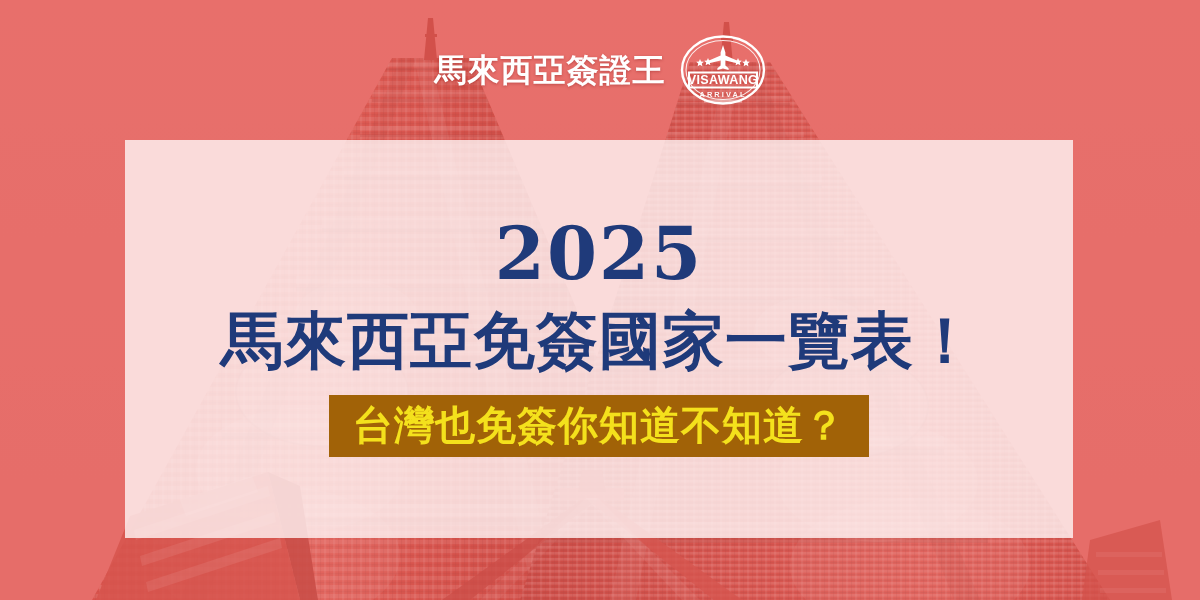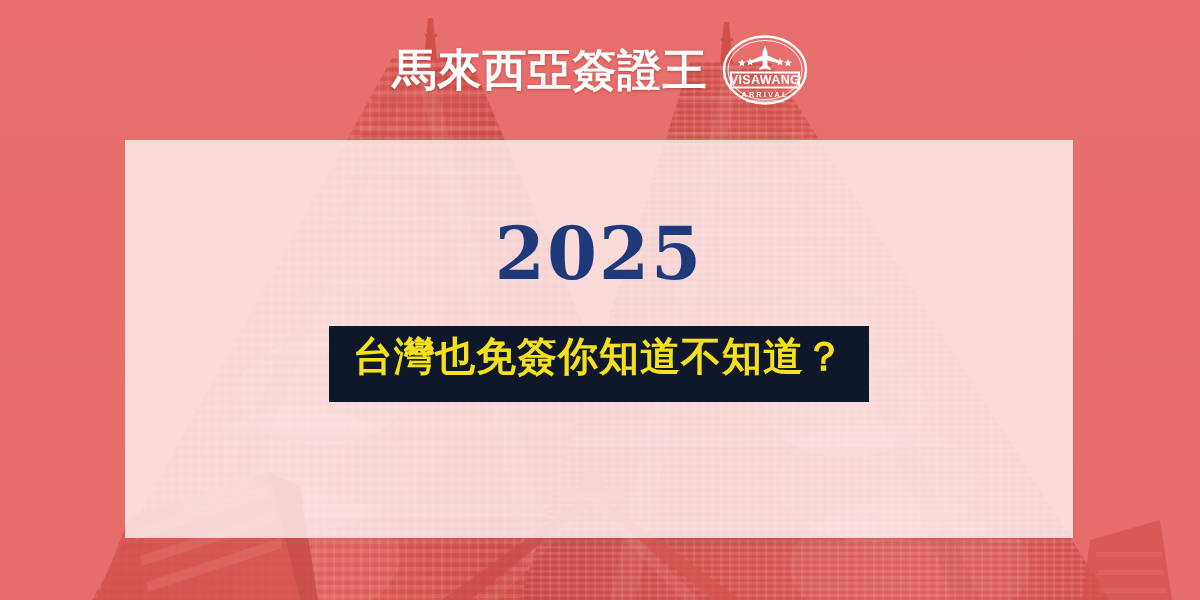--- a/index.html
+++ b/index.html
@@ -64,21 +64,21 @@
     height: 140px;
     display: flex;
     align-items: center;
     justify-content: center;
     gap: 14px;
     z-index: 6;
   }
   .header-title {
     font-family: "Liberation Sans", "DejaVu Sans", sans-serif;
     font-weight: 700;
-    font-size: 44px;
+    font-size: 32px;
     line-height: 1;
     color: #ffffff;
     letter-spacing: 1px;
     text-shadow: 0 1px 3px rgba(140, 30, 30, 0.45);
     white-space: nowrap;
   }
 
   
   .stamp {
     position: relative;
@@ -94,21 +94,20 @@
     position: absolute;
     left: 125px;
     top: 140px;
     width: 948px;
     height: 398px;
     z-index: 5;
     display: flex;
     flex-direction: column;
     align-items: center;
     padding-top: 78px;
-    gap: 28px;
   }
 
   .year {
     font-family: "DejaVu Serif", "Liberation Serif", serif;
     font-weight: 700;
     font-size: 72px;
     line-height: 1;
     letter-spacing: 2px;
     color: #1f3a7a;
     margin: 0;
@@ -119,23 +118,23 @@
     font-weight: 700;
     font-size: 62px;
     line-height: 1.05;
     letter-spacing: 1px;
     color: #1f3a7a;
     margin: 18px 0 0 0;
     white-space: nowrap;
   }
 
   .subtitle-banner {
-    margin-top: 8px;
-    background: #0f172a;
-    padding: 8px 24px 24px 24px;
+    margin-top: 22px;
+    background: #a16207;
+    padding: 8px 24px 10px 24px;
     display: inline-block;
   }
   .subtitle-text {
     font-family: "Liberation Sans", "DejaVu Sans", sans-serif;
     font-weight: 700;
     font-size: 40px;
     line-height: 1.1;
     letter-spacing: 1px;
     color: #f4e11c;
     white-space: nowrap;
@@ -345,20 +344,21 @@
 
         <rect x="24" y="65.5" width="38" height="3" fill="#ffffff" opacity="0.45"></rect>
       </svg>
     </div>
   </div>
 
   <div class="content">
 
     <div class="year">2025</div>
 
+    <h1 class="main-title">馬來西亞免簽國家一覽表！</h1>
 
     <div class="subtitle-banner">
       <span class="subtitle-text">台灣也免簽你知道不知道？</span>
     </div>
 
   </div>
 
 </div>
 
 </body></html>

